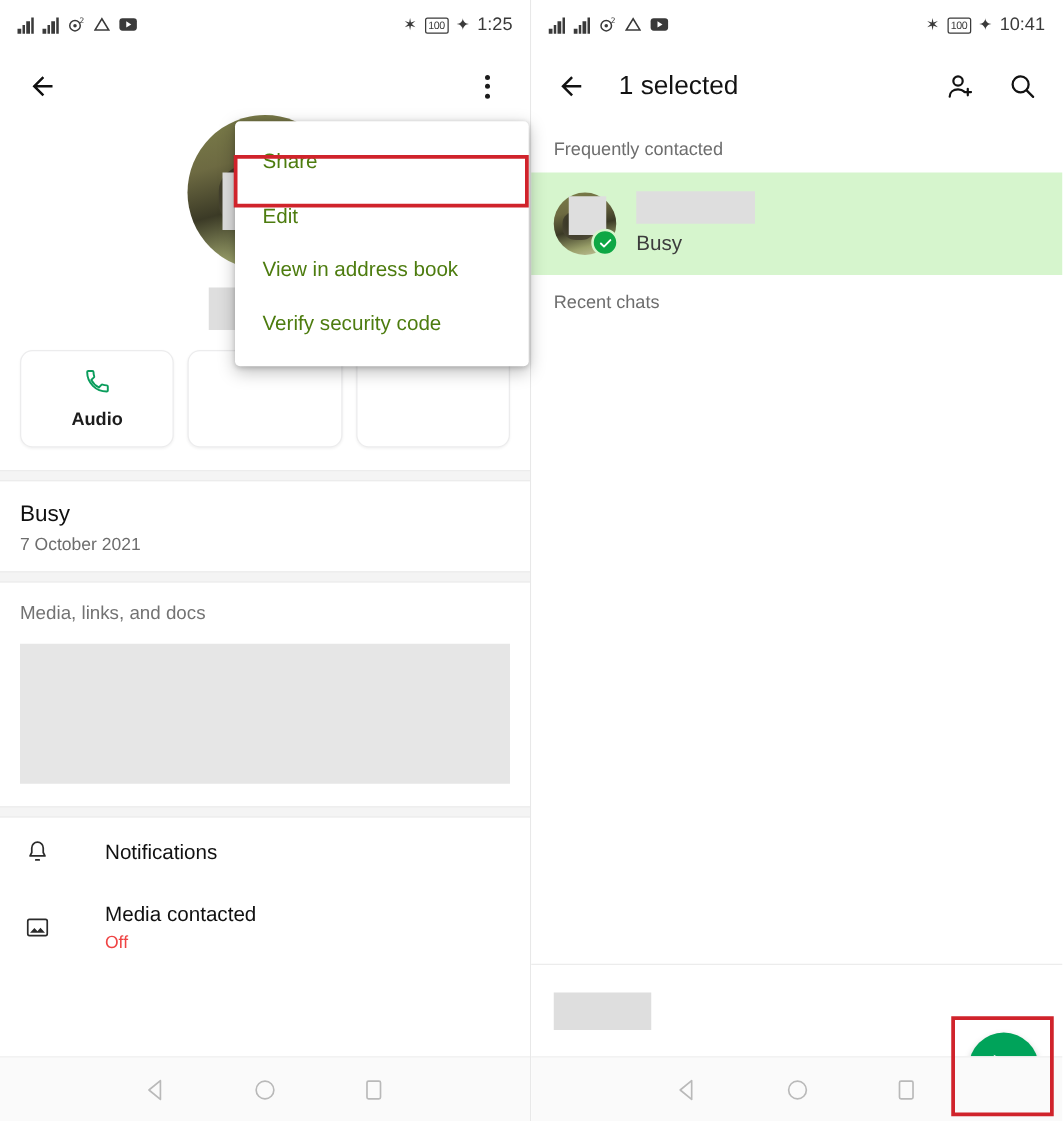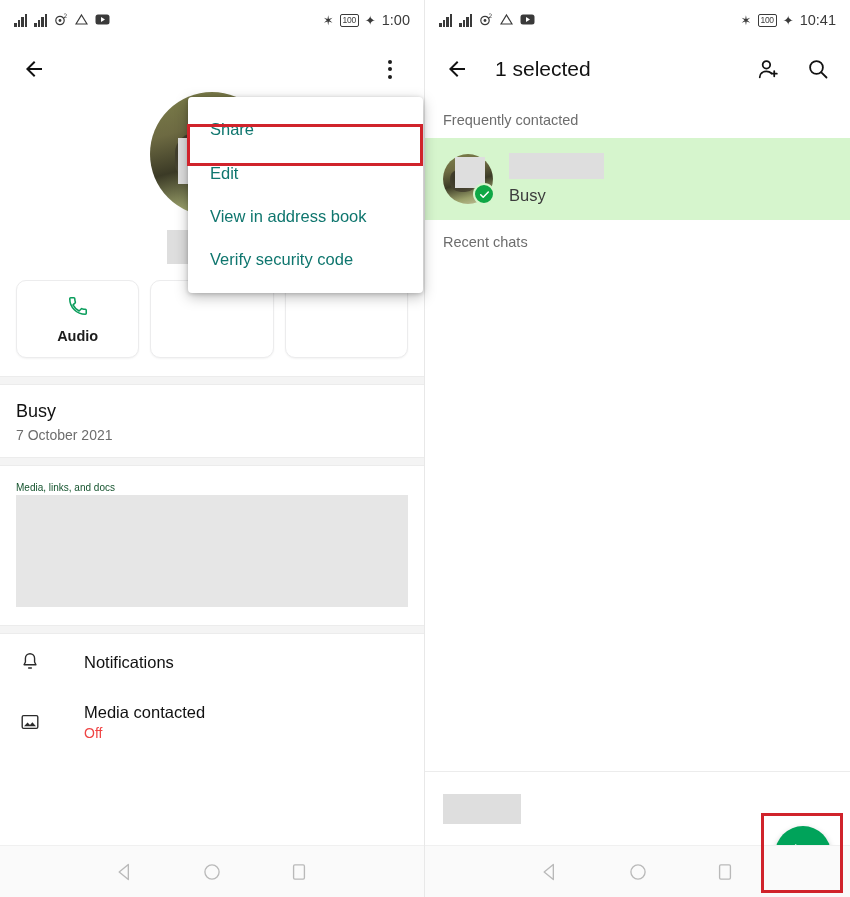--- a/index.html
+++ b/index.html
@@ -69,37 +69,37 @@
     align-items: center; justify-content: center; gap: 7px;
     box-shadow: 0 1px 2px rgba(0,0,0,.05);
   }
   .action-label { font-size: 14.5px; color: #1c1c1c; font-weight: bold; }
   .divider { height: 9px; background: #f4f4f4; border-top: 1px solid #ececec;
     border-bottom: 1px solid #ececec; }
 
   .section { padding: 16px 16px 14px; }
   .status-title { font-size: 18px; color: #101010; }
   .status-date { font-size: 14px; color: #6d6d6d; margin-top: 5px; }
-  .sec-head { font-size: 10px; color: #14532d; padding: 16px 16px 2px; }
+  .sec-head { font-size: 15px; color: #737373; padding: 16px 16px 16px; }
   .media-block { margin: 0 16px 18px; height: 112px; background: #e6e6e6; }
 
   .list-row { display: flex; align-items: center; gap: 40px;
     padding: 13px 16px; min-height: 56px; }
   .list-ico { width: 28px; display: flex; justify-content: center; color: #2b2b2b; }
   .row-title { font-size: 16.5px; color: #111; }
   .row-sub { font-size: 14px; color: #ef4444; margin-top: 3px; }
 
   
   .menu {
     position: absolute; left: 188px; top: 97px; width: 235px;
     background: #fff; border-radius: 4px;
     box-shadow: 0 4px 14px rgba(0,0,0,.26), 0 1px 4px rgba(0,0,0,.18);
     padding: 10px 0 12px; z-index: 20;
   }
-  .menu-item { padding: 12px 22px; font-size: 16.5px; color: #0f766e; }
+  .menu-item { padding: 12px 22px; font-size: 16.5px; color: #4d7c0f; }
   .menu-item.first { padding-top: 13px; padding-bottom: 13px; }
   .hl-box {
     position: absolute; left: 187px; top: 124px; width: 236px; height: 42px;
     border: 3px solid #d0232b; z-index: 25; pointer-events: none;
   }
 
   
   .appbar-sel { height: 58px; display: flex; align-items: center;
     padding: 0 14px; gap: 14px; }
   .sel-title { font-size: 21px; color: #121212; flex: 1; margin-left: 6px; }
@@ -194,21 +194,21 @@
           <svg width="15" height="11" viewBox="0 0 15 11">
               <rect x="0.5" y="0.5" width="14" height="10" rx="2.5" fill="#3a3a3a"></rect>
               <polygon points="6,3 10,5.5 6,8" fill="#fff"></polygon>
             </svg>
         </span>
       </div>
       <div class="sb-right">
         <span class="glyph">✶</span>
         <span class="batt">100</span>
         <span class="glyph">✦</span>
-        <span class="time">1:00</span>
+        <span class="time">1:25</span>
       </div>
     </div>
 
     <div class="appbar">
       <div class="iconbtn arrow-back">
         <svg width="24" height="24" viewBox="0 0 24 24">
             <path d="M20 11H7.8l5.6-5.6L12 4l-8 8 8 8 1.4-1.4L7.8 13H20z" fill="#111"></path>
           </svg>
       </div>
       <div style="flex:1"></div>

